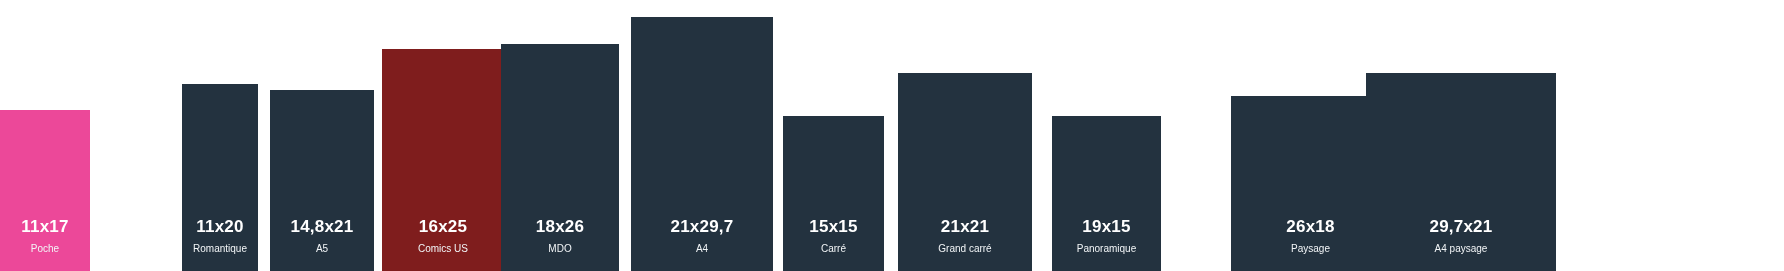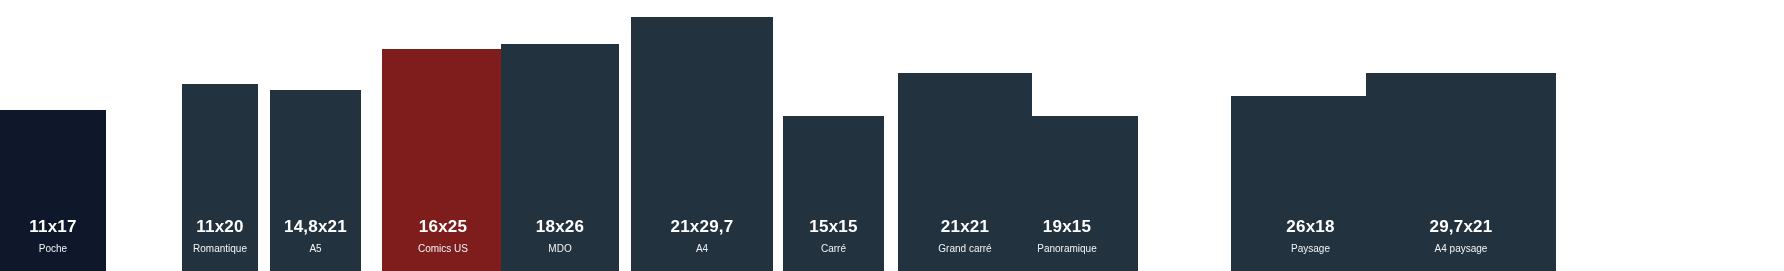--- a/index.html
+++ b/index.html
@@ -46,29 +46,29 @@
     color: #f2f5f7;
     line-height: 1.3;
     margin-top: 5px;
     white-space: nowrap;
   }
 </style>
 </head>
 <body>
 
 <div class="formats-chart" id="chart" style="background: rgb(255, 255, 255);">
-    <div class="format-bar" style="left: 0px; width: 106px; top: 110px; background: #0f172a;">
+    <div class="format-bar" style="left: 0px; width: 90px; top: 110px; background: #ec4899;">
       <div class="format-size" style="color: rgb(255, 255, 255);">11x17</div>
       <div class="format-name" style="color: rgb(242, 245, 247);">Poche</div>
     </div>
     <div class="format-bar" style="left: 182px; width: 76px; top: 84px; background: rgb(35, 50, 63);">
       <div class="format-size" style="color: rgb(255, 255, 255);">11x20</div>
       <div class="format-name" style="color: rgb(242, 245, 247);">Romantique</div>
     </div>
-    <div class="format-bar" style="left: 270px; width: 91px; top: 90px; background: rgb(35, 50, 63); text-align: center;">
+    <div class="format-bar" style="left: 270px; width: 104px; top: 90px; background: rgb(35, 50, 63); text-align: center;">
       <div class="format-size" style="color: rgb(255, 255, 255);">14,8x21</div>
       <div class="format-name" style="color: rgb(242, 245, 247);">A5</div>
     </div>
     <div class="format-bar" style="left: 382px; width: 122px; top: 49px; background: #7f1d1d;">
       <div class="format-size" style="color: rgb(255, 255, 255);">16x25</div>
       <div class="format-name" style="color: rgb(242, 245, 247);">Comics US</div>
     </div>
     <div class="format-bar" style="left: 501px; width: 118px; top: 44px; background: rgb(35, 50, 63);">
       <div class="format-size" style="color: rgb(255, 255, 255);">18x26</div>
       <div class="format-name" style="color: rgb(242, 245, 247);">MDO</div>
@@ -78,21 +78,21 @@
       <div class="format-name" style="color: rgb(242, 245, 247);">A4</div>
     </div>
     <div class="format-bar" style="left: 783px; width: 101px; top: 116px; background: rgb(35, 50, 63);">
       <div class="format-size" style="color: rgb(255, 255, 255);">15x15</div>
       <div class="format-name" style="color: rgb(242, 245, 247);">Carré</div>
     </div>
     <div class="format-bar" style="left: 898px; width: 134px; top: 73px; background: rgb(35, 50, 63);">
       <div class="format-size" style="color: rgb(255, 255, 255);">21x21</div>
       <div class="format-name" style="color: rgb(242, 245, 247);">Grand carré</div>
     </div>
-    <div class="format-bar" style="left: 996px; width: 142px; top: 116px; background: rgb(35, 50, 63);">
+    <div class="format-bar" style="left: 1052px; width: 109px; top: 116px; background: rgb(35, 50, 63);">
       <div class="format-size" style="color: rgb(255, 255, 255);">19x15</div>
       <div class="format-name" style="color: rgb(242, 245, 247);">Panoramique</div>
     </div>
     <div class="format-bar" style="left: 1188px; width: 159px; top: 96px; background: rgb(35, 50, 63); margin-left: 43px;">
       <div class="format-size" style="color: rgb(255, 255, 255);">26x18</div>
       <div class="format-name" style="color: rgb(242, 245, 247);">Paysage</div>
     </div>
     <div class="format-bar" style="left: 1366px; width: 190px; top: 73px; background: rgb(35, 50, 63);">
       <div class="format-size" style="color: rgb(255, 255, 255);">29,7x21</div>
       <div class="format-name" style="color: rgb(242, 245, 247);">A4 paysage</div>

